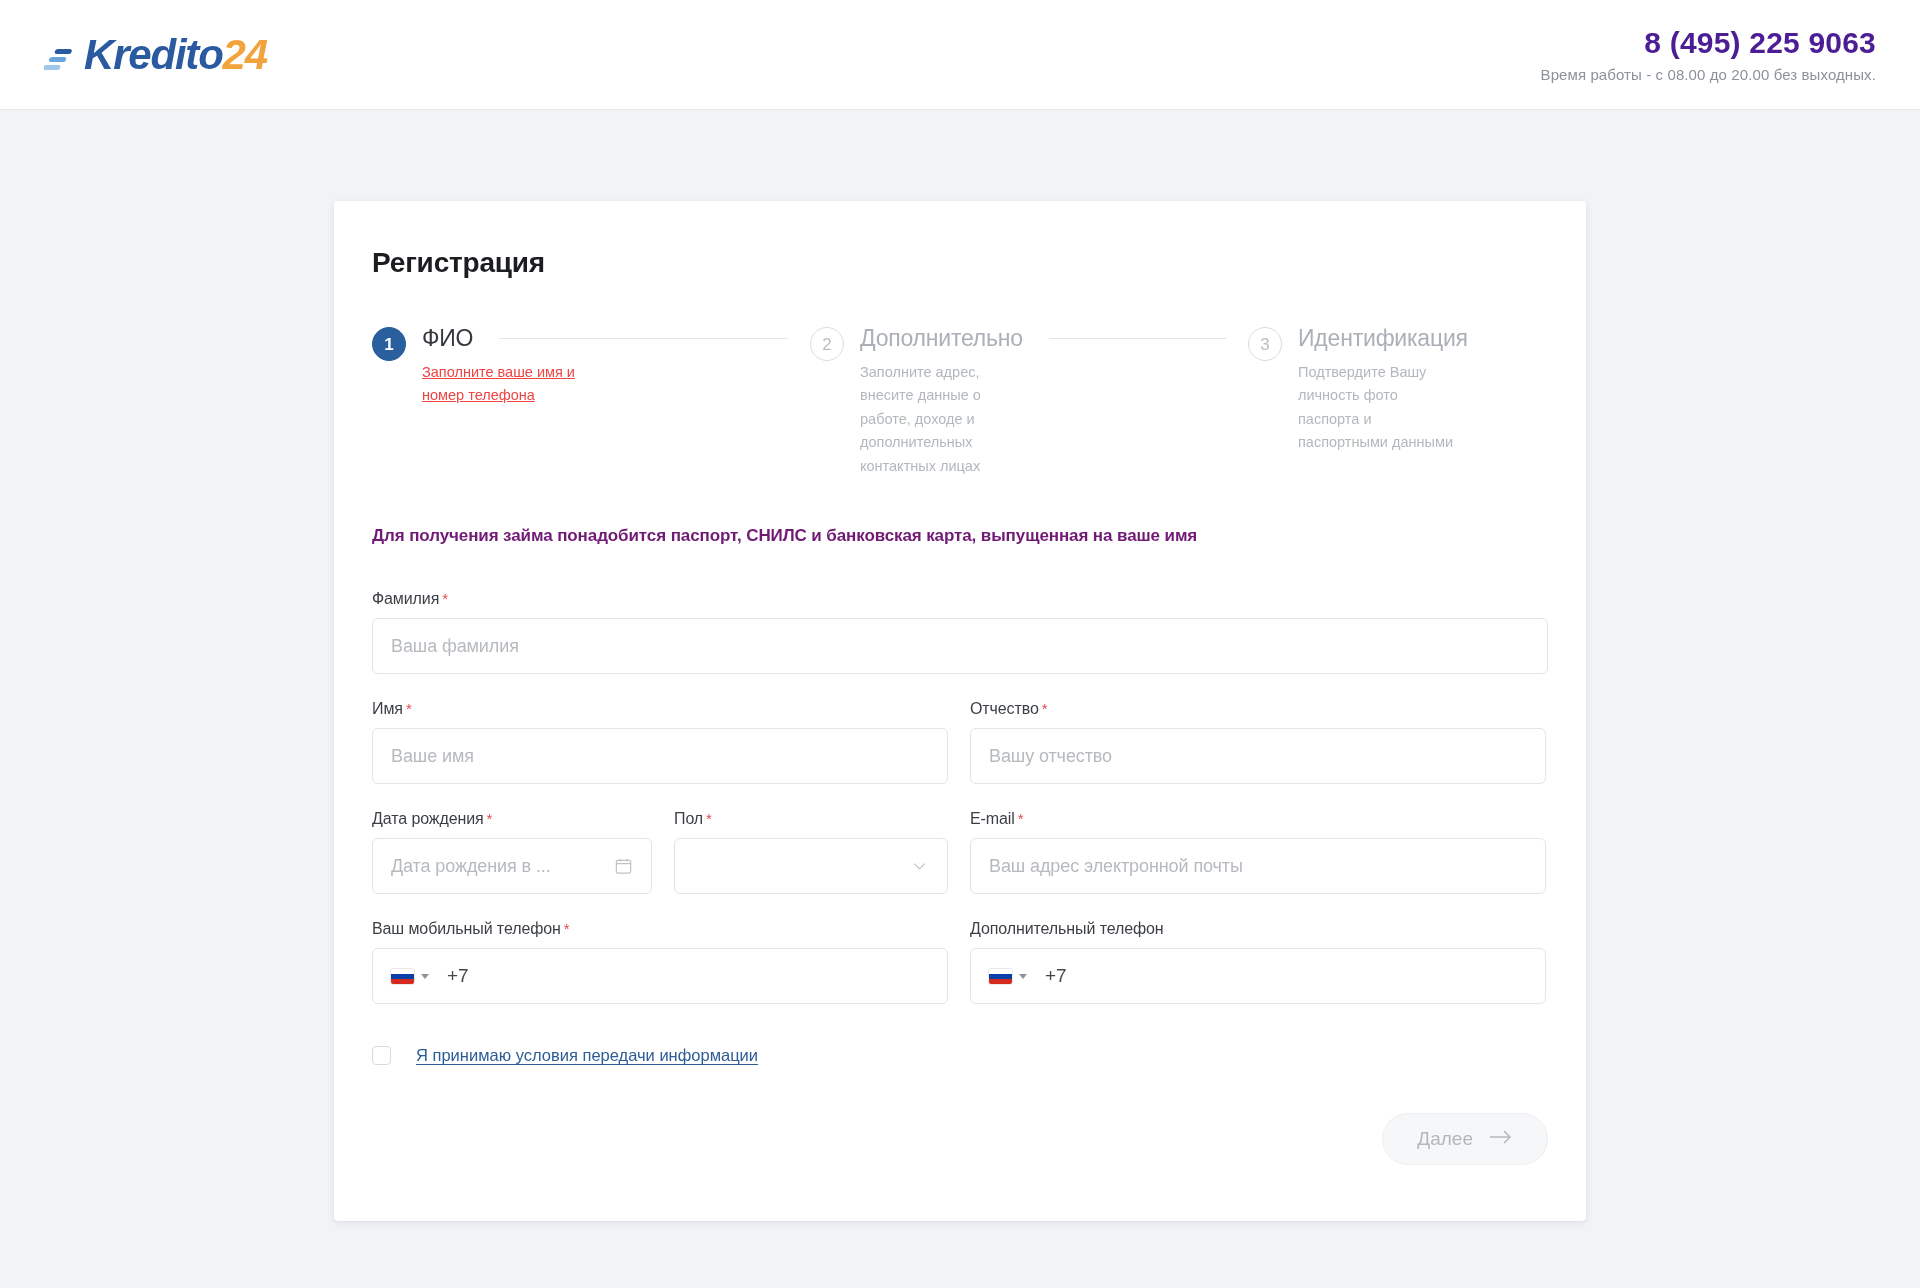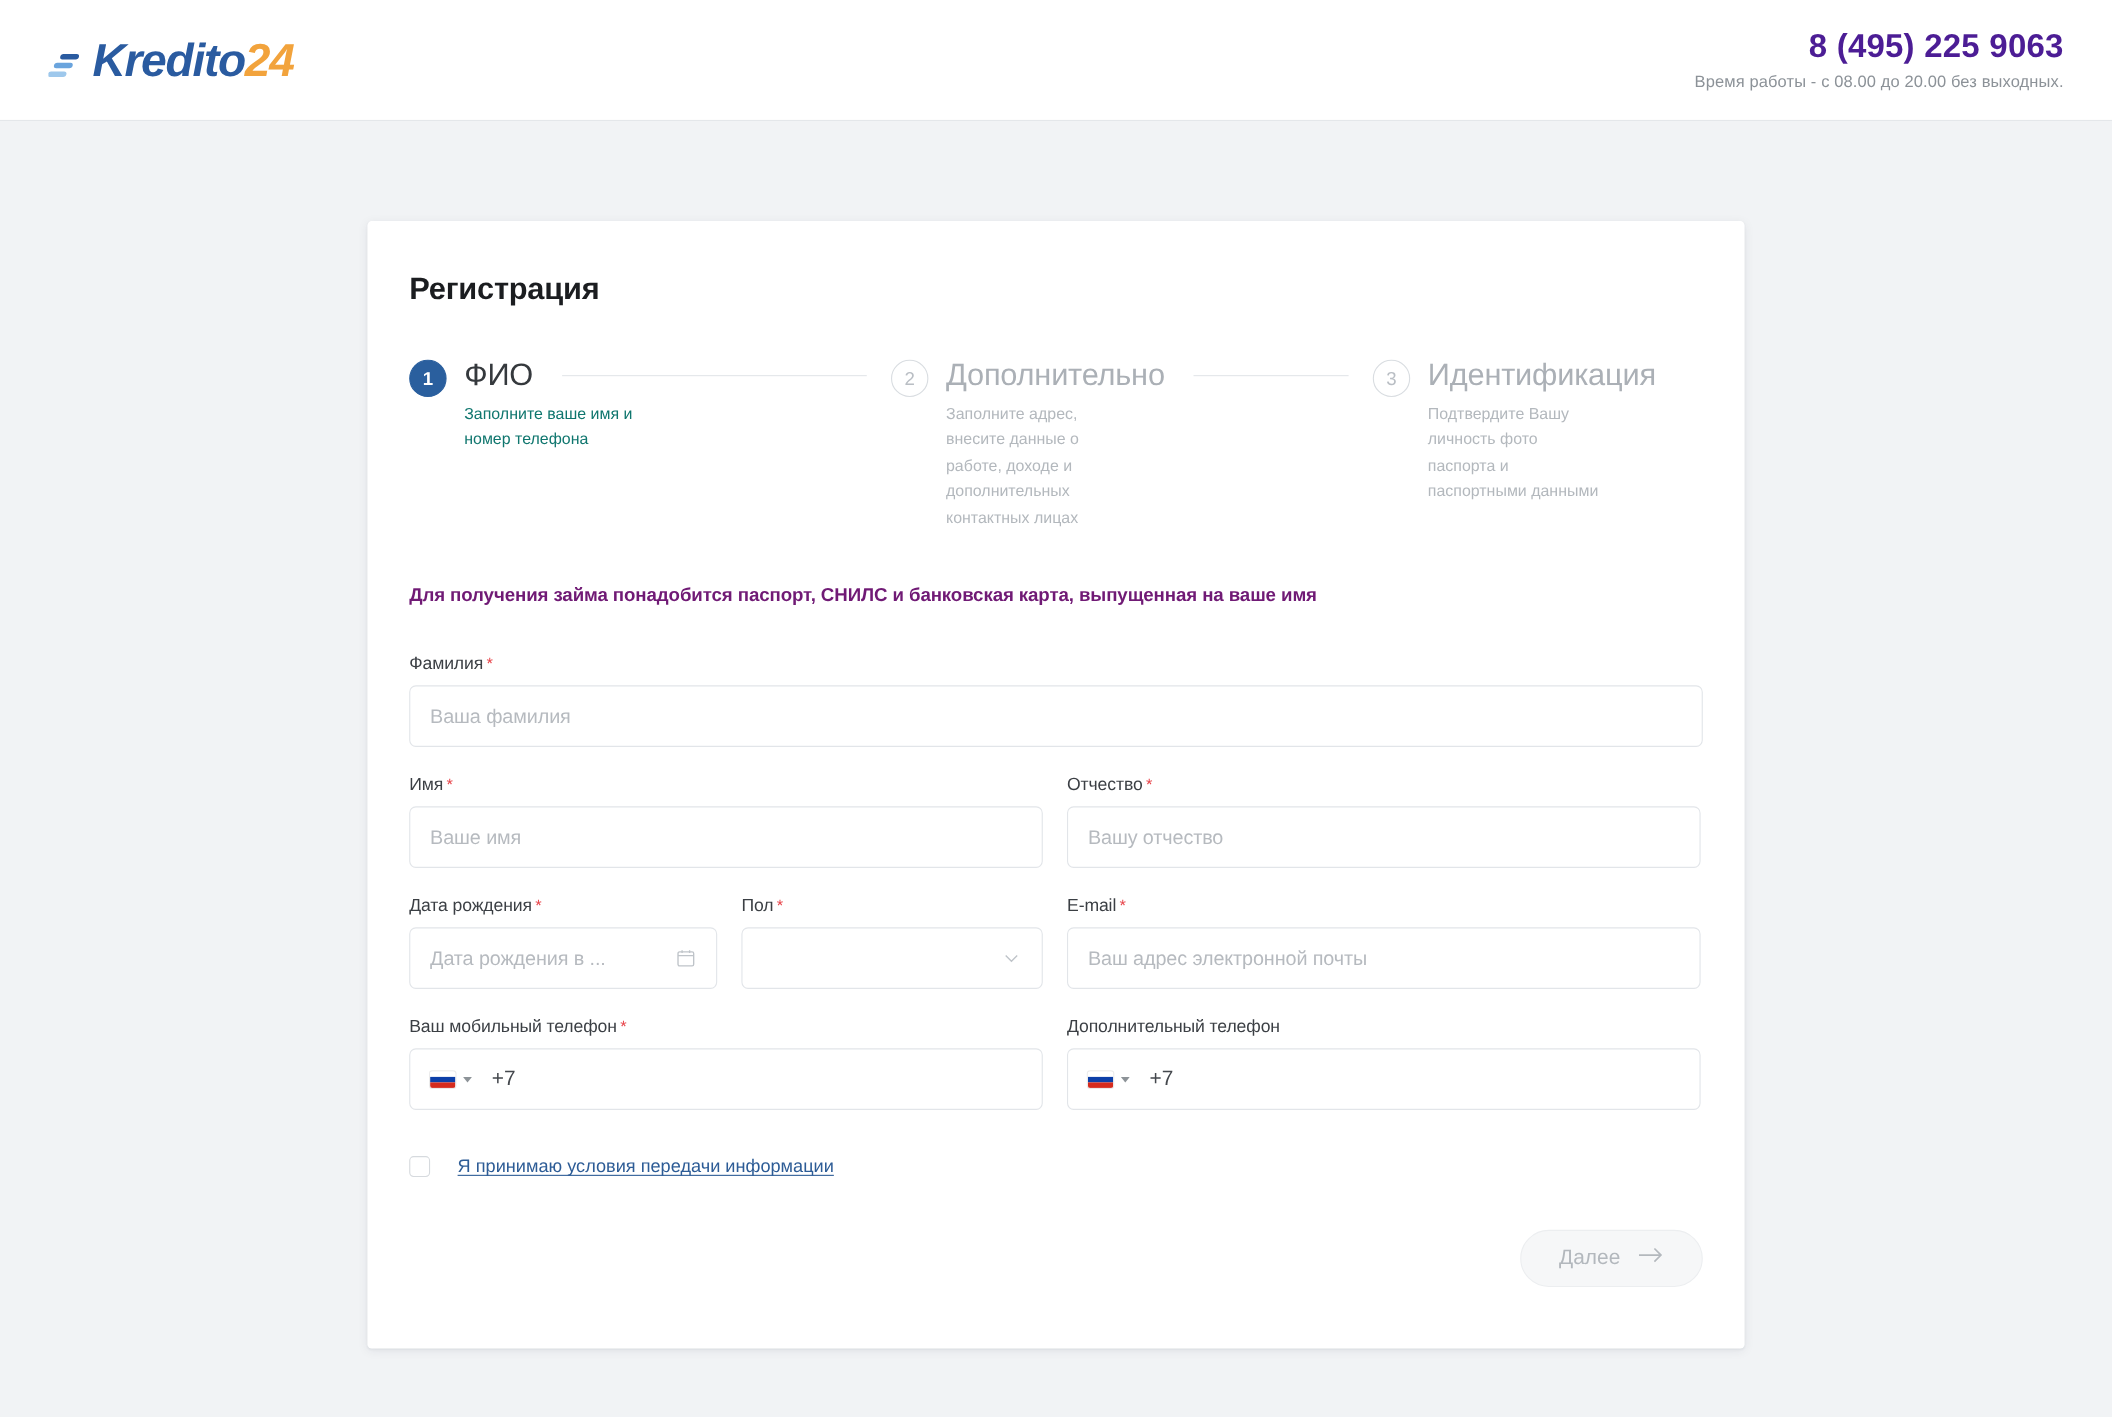--- a/index.html
+++ b/index.html
@@ -114,40 +114,40 @@
   }
   .step.idle .step-circle {
     background: #ffffff;
     color: #b9bec4;
     border: 1px solid #d9dde1;
     font-weight: 400;
   }
   .step-body { min-width: 0; width: 100%; display: flex; flex-direction: column; }
   .step-head { display: flex; align-items: center; width: 100%; }
   .step-title {
-    font-size: 28px;
+    font-size: 23px;
     white-space: nowrap;
     letter-spacing: -0.2px;
   }
   .step.active .step-title { color: #35393d; }
   .step.idle .step-title { color: #abb0b6; }
   .step-line {
     flex: 1 1 auto;
     height: 1px;
     background: #e3e6e9;
     margin: 0 22px 0 26px;
     min-width: 20px;
   }
   .step-desc {
     font-size: 14.5px;
     line-height: 1.62;
     margin-top: 9px;
     max-width: 165px;
   }
-  .step.active .step-desc { color: #0f766e; }
+  .step.active .step-desc { color: #ef4444; text-decoration: underline; }
   .step.idle .step-desc { color: #b3b8bd; }
 
   
   .notice {
     color: #701a75;
     font-size: 17px;
     font-weight: 700;
     margin: 0 0 44px 0;
     letter-spacing: -0.1px;
   }

